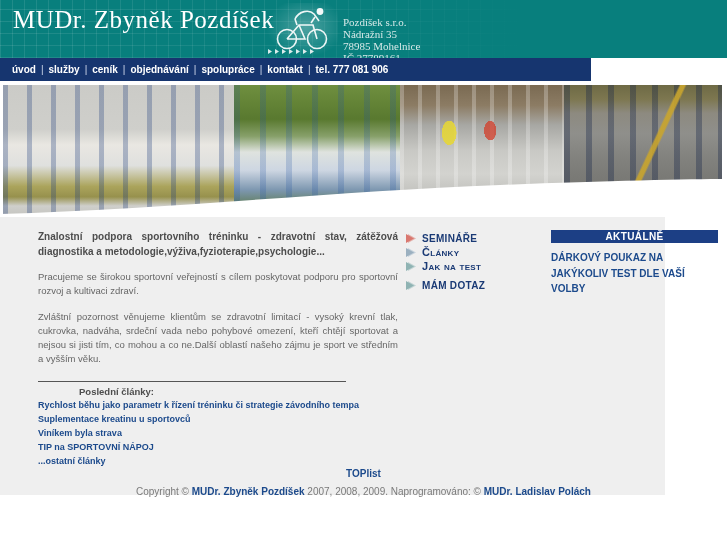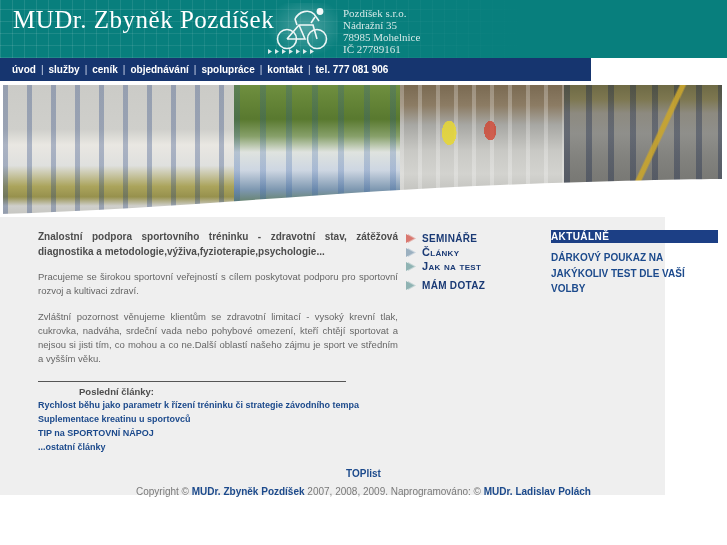--- a/index.html
+++ b/index.html
@@ -15,21 +15,21 @@
        repeating-linear-gradient(90deg, rgba(255,255,255,.10) 0 1px, transparent 1px 12px);
   }
   .header .pattern-fade{position:absolute;inset:0;
      background:linear-gradient(90deg, rgba(8,127,125,0) 0%, rgba(8,127,125,.35) 40%, #087f7d 72%);}
   .h-title{position:absolute;left:13px;top:6px;color:#ffffff;
      font-family:"Liberation Serif",serif;font-size:25px;letter-spacing:.5px;}
   .h-sub{position:absolute;left:13px;top:36px;color:#f2fbfb;
      font-family:"Liberation Serif",serif;font-size:17px;}
   .logo{position:absolute;left:266px;top:3px;width:72px;height:54px;
      background:radial-gradient(ellipse at 55% 45%, rgba(255,255,255,.28), transparent 70%);}
-  .addr{position:absolute;left:343px;top:7px;color:#d6e9e8;
+  .addr{position:absolute;left:343px;top:16px;color:#d6e9e8;
      font-family:"Liberation Serif",serif;font-size:11px;line-height:12px;}
 
   
   .nav{width:591px;height:23px;background:#16356f;color:#fff;
        font-size:10px;font-weight:bold;display:flex;align-items:center;padding-left:12px;box-sizing:border-box;}
   .nav a{color:#fff;text-decoration:none;cursor:pointer;}
   .nav .sep{margin:0 5px;color:#cdd7ea;font-weight:normal;}
 
   
   .banner{position:relative;width:727px;height:136px;background:#fff;}
@@ -67,21 +67,21 @@
 
   
   .midmenu{position:absolute;left:405px;top:14px;width:130px;}
   .mitem{display:flex;align-items:center;height:14px;cursor:pointer;}
   .mitem .lbl{font-size:10px;font-weight:bold;color:#1a3a75;margin-left:6px;letter-spacing:.3px;}
   .mitem .lbl.sc{font-variant:small-caps;font-size:11px;}
   .mitem.gap{margin-top:5px;}
 
   
   .rightcol{position:absolute;left:551px;top:13px;width:167px;}
-  .aktbar{background:#1c3f85;color:#ffffff;font-size:10px;font-weight:bold;text-align:left;
+  .aktbar{background:#1c3f85;color:#ffffff;font-size:10px;font-weight:bold;text-align:center;
           height:13px;line-height:13px;letter-spacing:.4px;}
   .akttext{margin-top:7px;font-size:10px;font-weight:bold;color:#1c4a8c;line-height:1.55;cursor:pointer;}
 
   
   .footer{position:absolute;left:0;top:246px;width:727px;text-align:center;}
   .toplist{font-size:10px;font-weight:bold;color:#1c4a8c;text-decoration:none;cursor:pointer;}
   .copy{margin-top:5px;font-size:10px;color:#7a7a7a;}
   .copy a{color:#1c4a8c;font-weight:bold;text-decoration:none;cursor:pointer;}
 </style>
 </head>
@@ -152,20 +152,21 @@
 
     <div class="leftcol">
       <p class="intro">Znalostní podpora sportovního tréninku - zdravotní stav, zátěžová diagnostika a metodologie,výživa,fyzioterapie,psychologie...</p>
       <p class="para">Pracujeme se širokou sportovní veřejností s cílem poskytovat podporu pro sportovní rozvoj a kultivaci zdraví.</p>
       <p class="para">Zvláštní pozornost věnujeme klientům se zdravotní limitací - vysoký krevní tlak, cukrovka, nadváha, srdeční vada nebo pohybové omezení, kteří chtějí sportovat a nejsou si jisti tím, co mohou a co ne.Další oblastí našeho zájmu je sport ve středním a vyšším věku.</p>
       <hr class="rule">
       <div class="latest">Poslední články:</div>
       <div class="articles">
         <a>Rychlost běhu jako parametr k řízení tréninku či strategie závodního tempa</a>
         <a>Suplementace kreatinu u sportovců</a>
+        <a>Viníkem byla strava</a>
         <a>TIP na SPORTOVNÍ NÁPOJ</a>
         <a>...ostatní články</a>
       </div>
     </div>
 
     <div class="midmenu">
       <div class="mitem">
         <svg width="11" height="11" viewBox="0 0 11 11">
           <polygon points="3,1 11,5.5 3,10" fill="#e3b2ac"></polygon>
           <polygon points="1,1 9,5.5 1,10" fill="#d9776f"></polygon>

